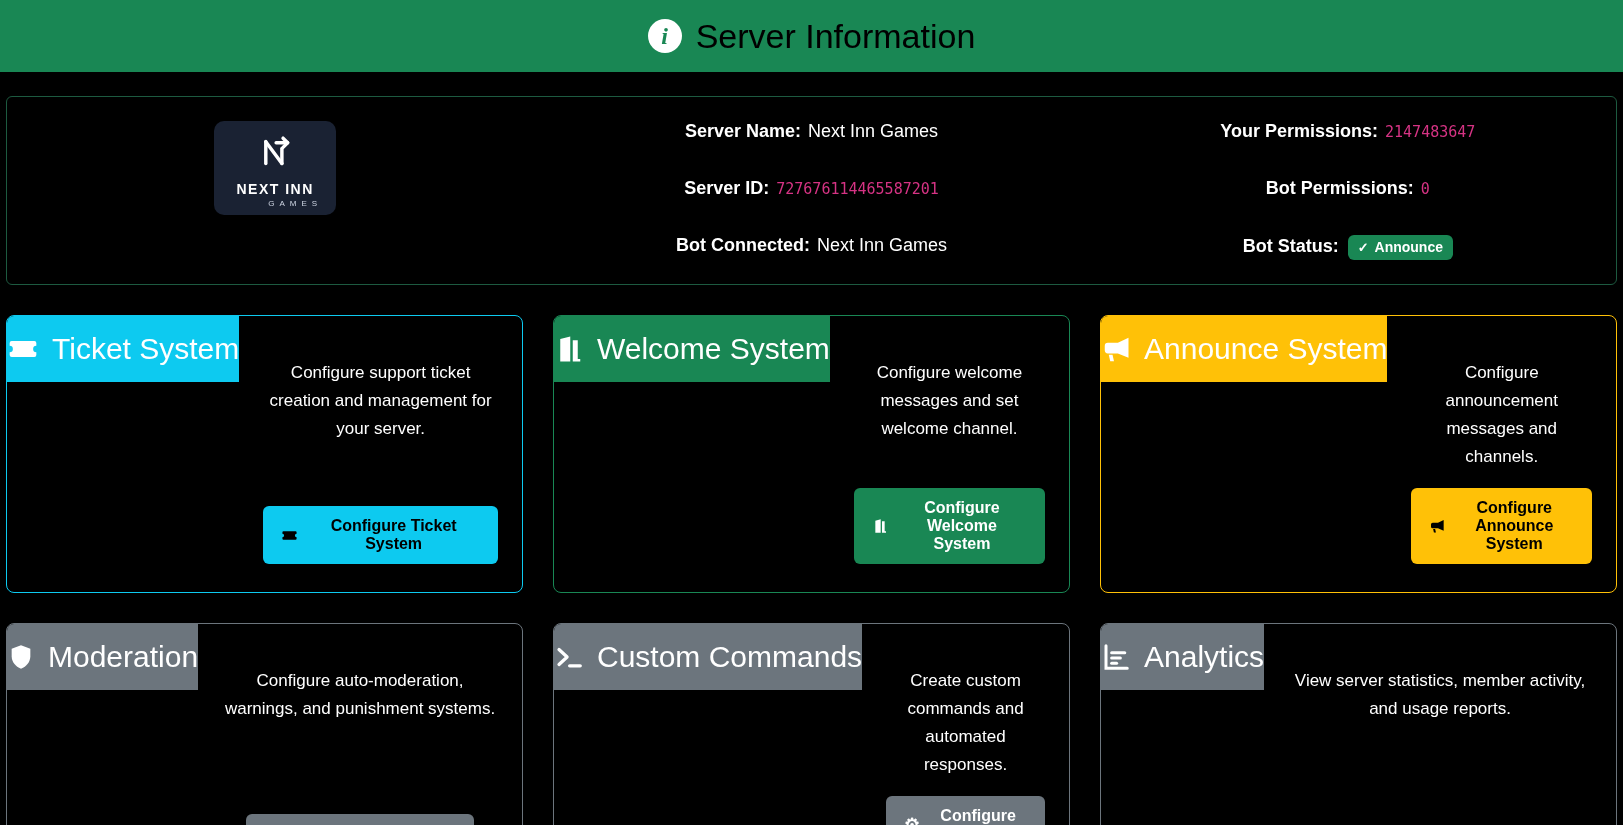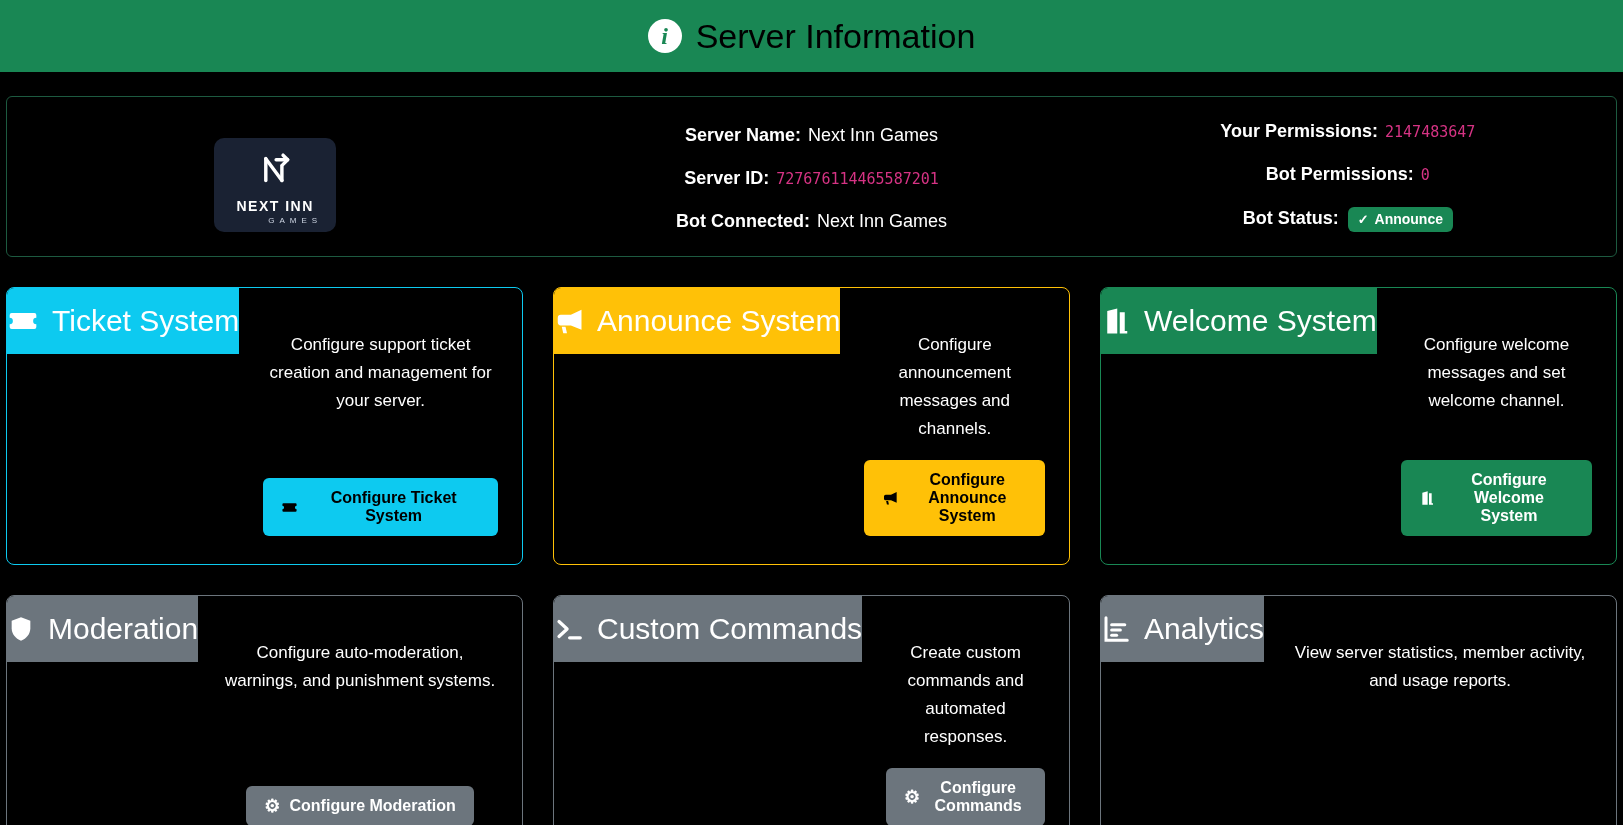--- a/index.html
+++ b/index.html
@@ -24,21 +24,21 @@
     font-size:24px; line-height:1;
   }
 
   
   .info-panel {
     margin:24px 6px 0; border:1px solid #1d5a40; border-radius:6px;
     display:flex; padding:24px 0; background:#000;
   }
   .info-col {
     flex:1; display:flex; flex-direction:column;
-    align-items:center; justify-content:flex-end; gap:22px;
+    align-items:center; justify-content:flex-start; gap:36px;
   }
   .field { font-size:18px; white-space:nowrap; }
   .field .label { font-weight:bold; }
   .field .value { margin-left:7px; }
   .field .value-code {
     margin-left:7px; color:#d63384;
     font-family:"DejaVu Sans Mono", monospace; font-size:15px;
   }
   .status-badge {
     margin-left:9px; background:#198754; color:#fff;
@@ -166,20 +166,44 @@
         <span>
           <svg viewBox="0 0 24 24" width="17" height="17" fill="currentColor">
             <path d="M2 7.5A1.5 1.5 0 0 1 3.5 6h17A1.5 1.5 0 0 1 22 7.5v2.1a2.4 2.4 0 0 0 0 4.8v2.1a1.5 1.5 0 0 1-1.5 1.5h-17A1.5 1.5 0 0 1 2 16.5v-2.1a2.4 2.4 0 0 0 0-4.8V7.5z"></path>
           </svg>
         </span>
         <span>Configure Ticket System</span>
       </button>
     </div>
   </div>
 
+  <div class="card theme-success">
+    <div class="card-header">
+      <span class="hicon">
+        <svg viewBox="0 0 24 24" width="30" height="30" fill="currentColor">
+          <path d="M13 2L5 4v18h8V2z"></path>
+          <path d="M15 5h4v15h2v2h-6V5z"></path>
+        </svg>
+      </span>
+      <span>Welcome System</span>
+    </div>
+    <div class="card-body">
+      <p class="card-text">Configure welcome messages and set welcome channel.</p>
+      <button class="card-btn btn-success">
+        <span>
+          <svg viewBox="0 0 24 24" width="16" height="16" fill="currentColor">
+            <path d="M13 2L5 4v18h8V2z"></path>
+            <path d="M15 5h4v15h2v2h-6V5z"></path>
+          </svg>
+        </span>
+        <span>Configure Welcome System</span>
+      </button>
+    </div>
+  </div>
+
   <div class="card theme-warning">
     <div class="card-header">
       <span class="hicon">
         <svg viewBox="0 0 24 24" width="30" height="30" fill="currentColor">
           <path d="M22 3v16l-8.5-3.5H5.5A2.5 2.5 0 0 1 3 13V9.5A2.5 2.5 0 0 1 5.5 7h8L22 3z"></path>
           <path d="M6.2 16.5h3l1.2 5.2h-3l-1.2-5.2z"></path>
         </svg>
       </span>
       <span>Announce System</span>
     </div>
@@ -190,44 +214,20 @@
           <svg viewBox="0 0 24 24" width="16" height="16" fill="currentColor">
             <path d="M22 3v16l-8.5-3.5H5.5A2.5 2.5 0 0 1 3 13V9.5A2.5 2.5 0 0 1 5.5 7h8L22 3z"></path>
             <path d="M6.2 16.5h3l1.2 5.2h-3l-1.2-5.2z"></path>
           </svg>
         </span>
         <span>Configure Announce System</span>
       </button>
     </div>
   </div>
 
-  <div class="card theme-success">
-    <div class="card-header">
-      <span class="hicon">
-        <svg viewBox="0 0 24 24" width="30" height="30" fill="currentColor">
-          <path d="M13 2L5 4v18h8V2z"></path>
-          <path d="M15 5h4v15h2v2h-6V5z"></path>
-        </svg>
-      </span>
-      <span>Welcome System</span>
-    </div>
-    <div class="card-body">
-      <p class="card-text">Configure welcome messages and set welcome channel.</p>
-      <button class="card-btn btn-success">
-        <span>
-          <svg viewBox="0 0 24 24" width="16" height="16" fill="currentColor">
-            <path d="M13 2L5 4v18h8V2z"></path>
-            <path d="M15 5h4v15h2v2h-6V5z"></path>
-          </svg>
-        </span>
-        <span>Configure Welcome System</span>
-      </button>
-    </div>
-  </div>
-
   <div class="card theme-secondary">
     <div class="card-header">
       <span class="hicon">
         <svg viewBox="0 0 24 24" width="28" height="28" fill="currentColor">
           <path d="M12 2l8 3v6.3c0 4.9-3.3 8.9-8 10.7-4.7-1.8-8-5.8-8-10.7V5l8-3z"></path>
         </svg>
       </span>
       <span>Moderation</span>
     </div>
     <div class="card-body">

